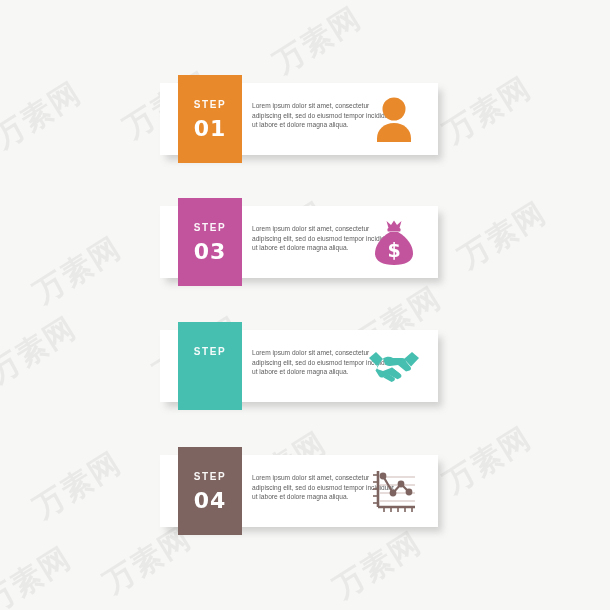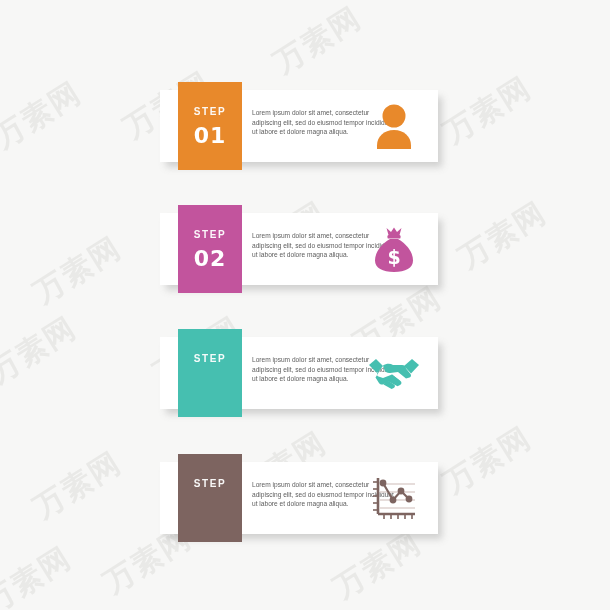--- a/index.html
+++ b/index.html
@@ -33,21 +33,20 @@
     transform: rotate(-32deg);
     white-space: nowrap;
     user-select: none;
   }
 
   
   .stage {
     position: absolute;
     inset: 0;
     z-index: 1;
-    margin-top: 7px;
   }
 
   
   .step-row {
     position: absolute;
     left: 160px;
     width: 278px;
     height: 72px;
   }
   .card {
@@ -148,21 +147,21 @@
         <circle cx="21" cy="13" r="11.5" fill="#e8892b"></circle>
         <path d="M21 27c-10 0-17 6.5-17 15.5V46h34v-3.5C38 33.5 31 27 21 27z" fill="#e8892b"></path>
       </svg>
     </div>
   </div>
 
   <div class="step-row" style="top:198px;">
     <div class="card"></div>
     <div class="color-block" id="cb1" style="background: rgb(194, 84, 157);">
       <div class="step-word">STEP</div>
-      <div class="step-num">02</div>
+      <div class="step-num">03</div>
     </div>
     <div class="body-text">Lorem ipsum dolor sit amet, consectetur adipiscing elit, sed do eiusmod tempor incididunt ut labore et dolore magna aliqua.</div>
     <div class="icon-slot">
       <svg width="44" height="48" viewBox="0 0 44 48">
         <path d="M14.5 3 L16.5 10 L27.5 10 L29.5 3 L25 7 L22 2.5 L19 7 Z" fill="#c2549d"></path>
         <rect x="15.5" y="10" width="13" height="3.6" rx="1.2" fill="#c2549d"></rect>
         <path d="M18 14 C8 20 3 28 3 35.5 C3 43 10.5 47 22 47 C33.5 47 41 43 41 35.5 C41 28 36 20 26 14 Z" fill="#c2549d"></path>
         <text x="22" y="39" font-family="DejaVu Sans, sans-serif" font-size="19" font-weight="700" fill="#ffffff" text-anchor="middle">$</text>
       </svg>
     </div>
@@ -185,20 +184,21 @@
           <path d="M19 24 L26 28.5 C27.4 29.4 27.2 31.2 25.7 31.9 L23.6 32.9 L15.5 28.6 Z"></path>
         </g>
       </svg>
     </div>
   </div>
 
   <div class="step-row" style="top:447px;">
     <div class="card"></div>
     <div class="color-block" id="cb3" style="background: rgb(125, 100, 96);">
       <div class="step-word">STEP</div>
+      <div class="step-num">04</div>
     </div>
     <div class="body-text">Lorem ipsum dolor sit amet, consectetur adipiscing elit, sed do eiusmod tempor incididunt ut labore et dolore magna aliqua.</div>
     <div class="icon-slot">
       <svg width="46" height="44" viewBox="0 0 46 44">
         <g stroke="#7d6460" stroke-width="2.6" fill="none">
           <line x1="7" y1="2" x2="7" y2="38"></line>
           <line x1="7" y1="38" x2="44" y2="38"></line>
         </g>
         <g stroke="#7d6460" stroke-width="1.6">
           <line x1="2" y1="6" x2="7" y2="6"></line>

